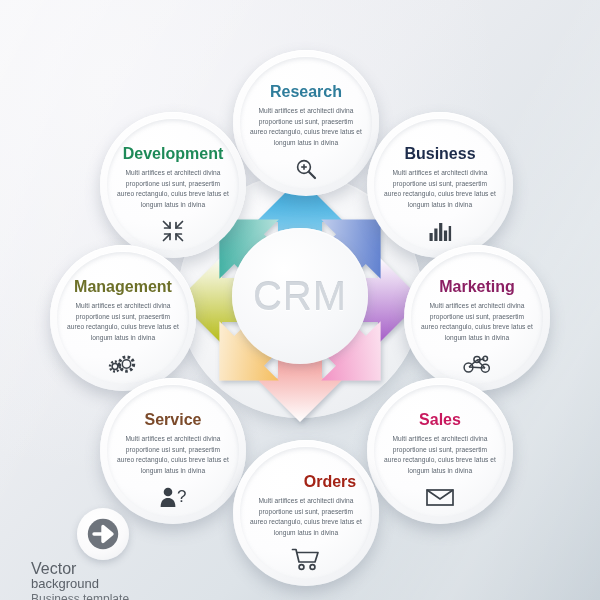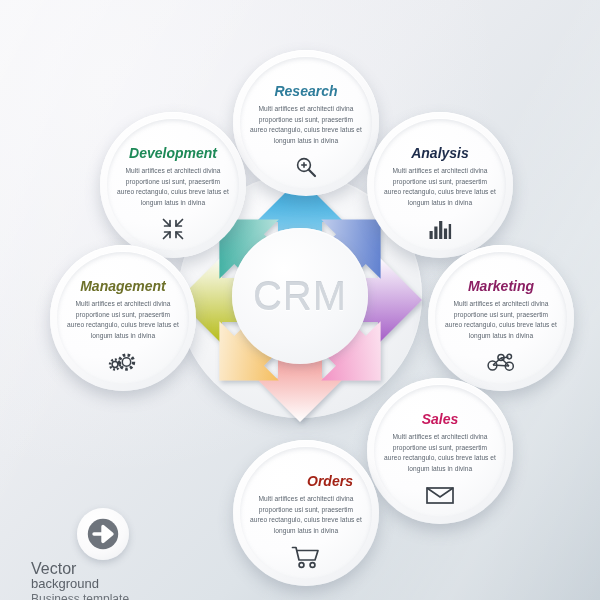--- a/index.html
+++ b/index.html
@@ -51,21 +51,21 @@
   .node .inner{
     position:absolute;left:7px;top:7px;right:7px;bottom:7px;border-radius:50%;
     background:radial-gradient(circle at 34% 24%, #ffffff 0%, #fdfdfe 55%, #f1f3f5 100%);
     box-shadow:inset 0 2px 4px rgba(150,160,175,.22), 0 -1px 0 rgba(255,255,255,.8);
     display:flex;flex-direction:column;align-items:center;justify-content:flex-start;
     padding-top:24px;box-sizing:border-box;text-align:center;
   }
   .node.big{width:146px;height:146px;}
   .node.big .inner{padding-top:27px;}
   .title{font-size:16px;font-weight:bold;line-height:1;margin-bottom:6px;}
-  .node.big .title{font-size:14px;font-style:italic;}
+  .node.big .title{font-size:16px;}
   .body{
     font-size:6.4px;line-height:1.62;color:#5d6670;width:104px;
     letter-spacing:.05px;
   }
   .node.big .body{width:112px;font-size:6.6px;}
   .ico{margin-top:7px;height:26px;display:flex;align-items:center;justify-content:center;}
   .ico svg{display:block;}
 
   
   .badge{position:absolute;left:20px;top:508px;display:flex;align-items:flex-end;flex-direction:column;}
@@ -179,21 +179,21 @@
             <path d="M3.6 15 L9 15 L9 20.4"></path>
           <path d="M21.5 21.5 L15 15"></path>
             <path d="M20.4 15 L15 15 L15 20.4"></path>
         </svg>
       </div>
     </div>
   </div>
 
   <div class="node big" style="left:367px;top:112px;">
     <div class="inner">
-      <div class="title" style="color: rgb(29, 44, 75);">Analysis</div>
+      <div class="title" style="color: rgb(29, 44, 75);">Business</div>
       <div class="body">Multi artifices et architecti divina proportione usi sunt, praesertim aureo rectangulo, cuius breve latus et longum latus in divina</div>
       <div class="ico">
         <svg width="24" height="22" viewBox="0 0 24 22" fill="#3a4149">
           <rect x="1.5" y="13" width="3.2" height="8"></rect>
           <rect x="6.3" y="8.5" width="3.2" height="12.5"></rect>
           <rect x="11.1" y="3" width="3.2" height="18"></rect>
           <rect x="15.9" y="10.5" width="3.2" height="10.5"></rect>
           <rect x="20.7" y="6" width="2.4" height="15"></rect>
         </svg>
       </div>
@@ -212,39 +212,52 @@
           </g>
           <g transform="translate(7,14.5)">
             <circle r="2.9"></circle>
               <circle r="5" stroke-dasharray="2 1.8" stroke-width="2.4"></circle>
           </g>
         </svg>
       </div>
     </div>
   </div>
 
-  <div class="node big" style="left:428px;top:245px;">
+  <div class="node big" style="left:404px;top:245px;">
     <div class="inner">
       <div class="title" style="color: rgb(139, 31, 99);">Marketing</div>
       <div class="body">Multi artifices et architecti divina proportione usi sunt, praesertim aureo rectangulo, cuius breve latus et longum latus in divina</div>
       <div class="ico">
         <svg width="30" height="24" viewBox="0 0 30 24" fill="none" stroke="#3a4149" stroke-width="1.5">
           <line x1="7" y1="15" x2="15" y2="8"></line>
             <line x1="15" y1="8" x2="22.5" y2="7"></line>
           <line x1="15" y1="8" x2="23" y2="16"></line>
             <line x1="7" y1="15" x2="23" y2="16"></line>
           <circle cx="6.5" cy="15.5" r="4.4"></circle>
           <circle cx="15" cy="7.5" r="3.1"></circle>
           <circle cx="23.3" cy="16.2" r="4"></circle>
           <circle cx="23.2" cy="6.6" r="2.3"></circle>
         </svg>
       </div>
     </div>
   </div>
 
+  <div class="node big" style="left:100px;top:378px;">
+    <div class="inner">
+      <div class="title" style="color: rgb(123, 74, 42);">Service</div>
+      <div class="body">Multi artifices et architecti divina proportione usi sunt, praesertim aureo rectangulo, cuius breve latus et longum latus in divina</div>
+      <div class="ico">
+        <svg width="30" height="24" viewBox="0 0 30 24" fill="#3a4149">
+          <circle cx="10" cy="7" r="4.3"></circle>
+          <path d="M2.6 22 C2.6 15.6 6 13 10 13 C14 13 17.4 15.6 17.4 22 Z"></path>
+          <text x="19" y="17" font-family="Liberation Sans, sans-serif" font-size="17" fill="#3a4149">?</text>
+        </svg>
+      </div>
+    </div>
+  </div>
 
   <div class="node big" style="left:367px;top:378px;">
     <div class="inner">
       <div class="title" style="color: rgb(200, 25, 94); text-align: center;">Sales</div>
       <div class="body">Multi artifices et architecti divina proportione usi sunt, praesertim aureo rectangulo, cuius breve latus et longum latus in divina</div>
       <div class="ico">
         <svg width="30" height="22" viewBox="0 0 30 22" fill="none" stroke="#3a4149" stroke-width="1.7">
           <rect x="2" y="4" width="26" height="15"></rect>
           <path d="M2 4 L15 13 L28 4"></path>
         </svg>

